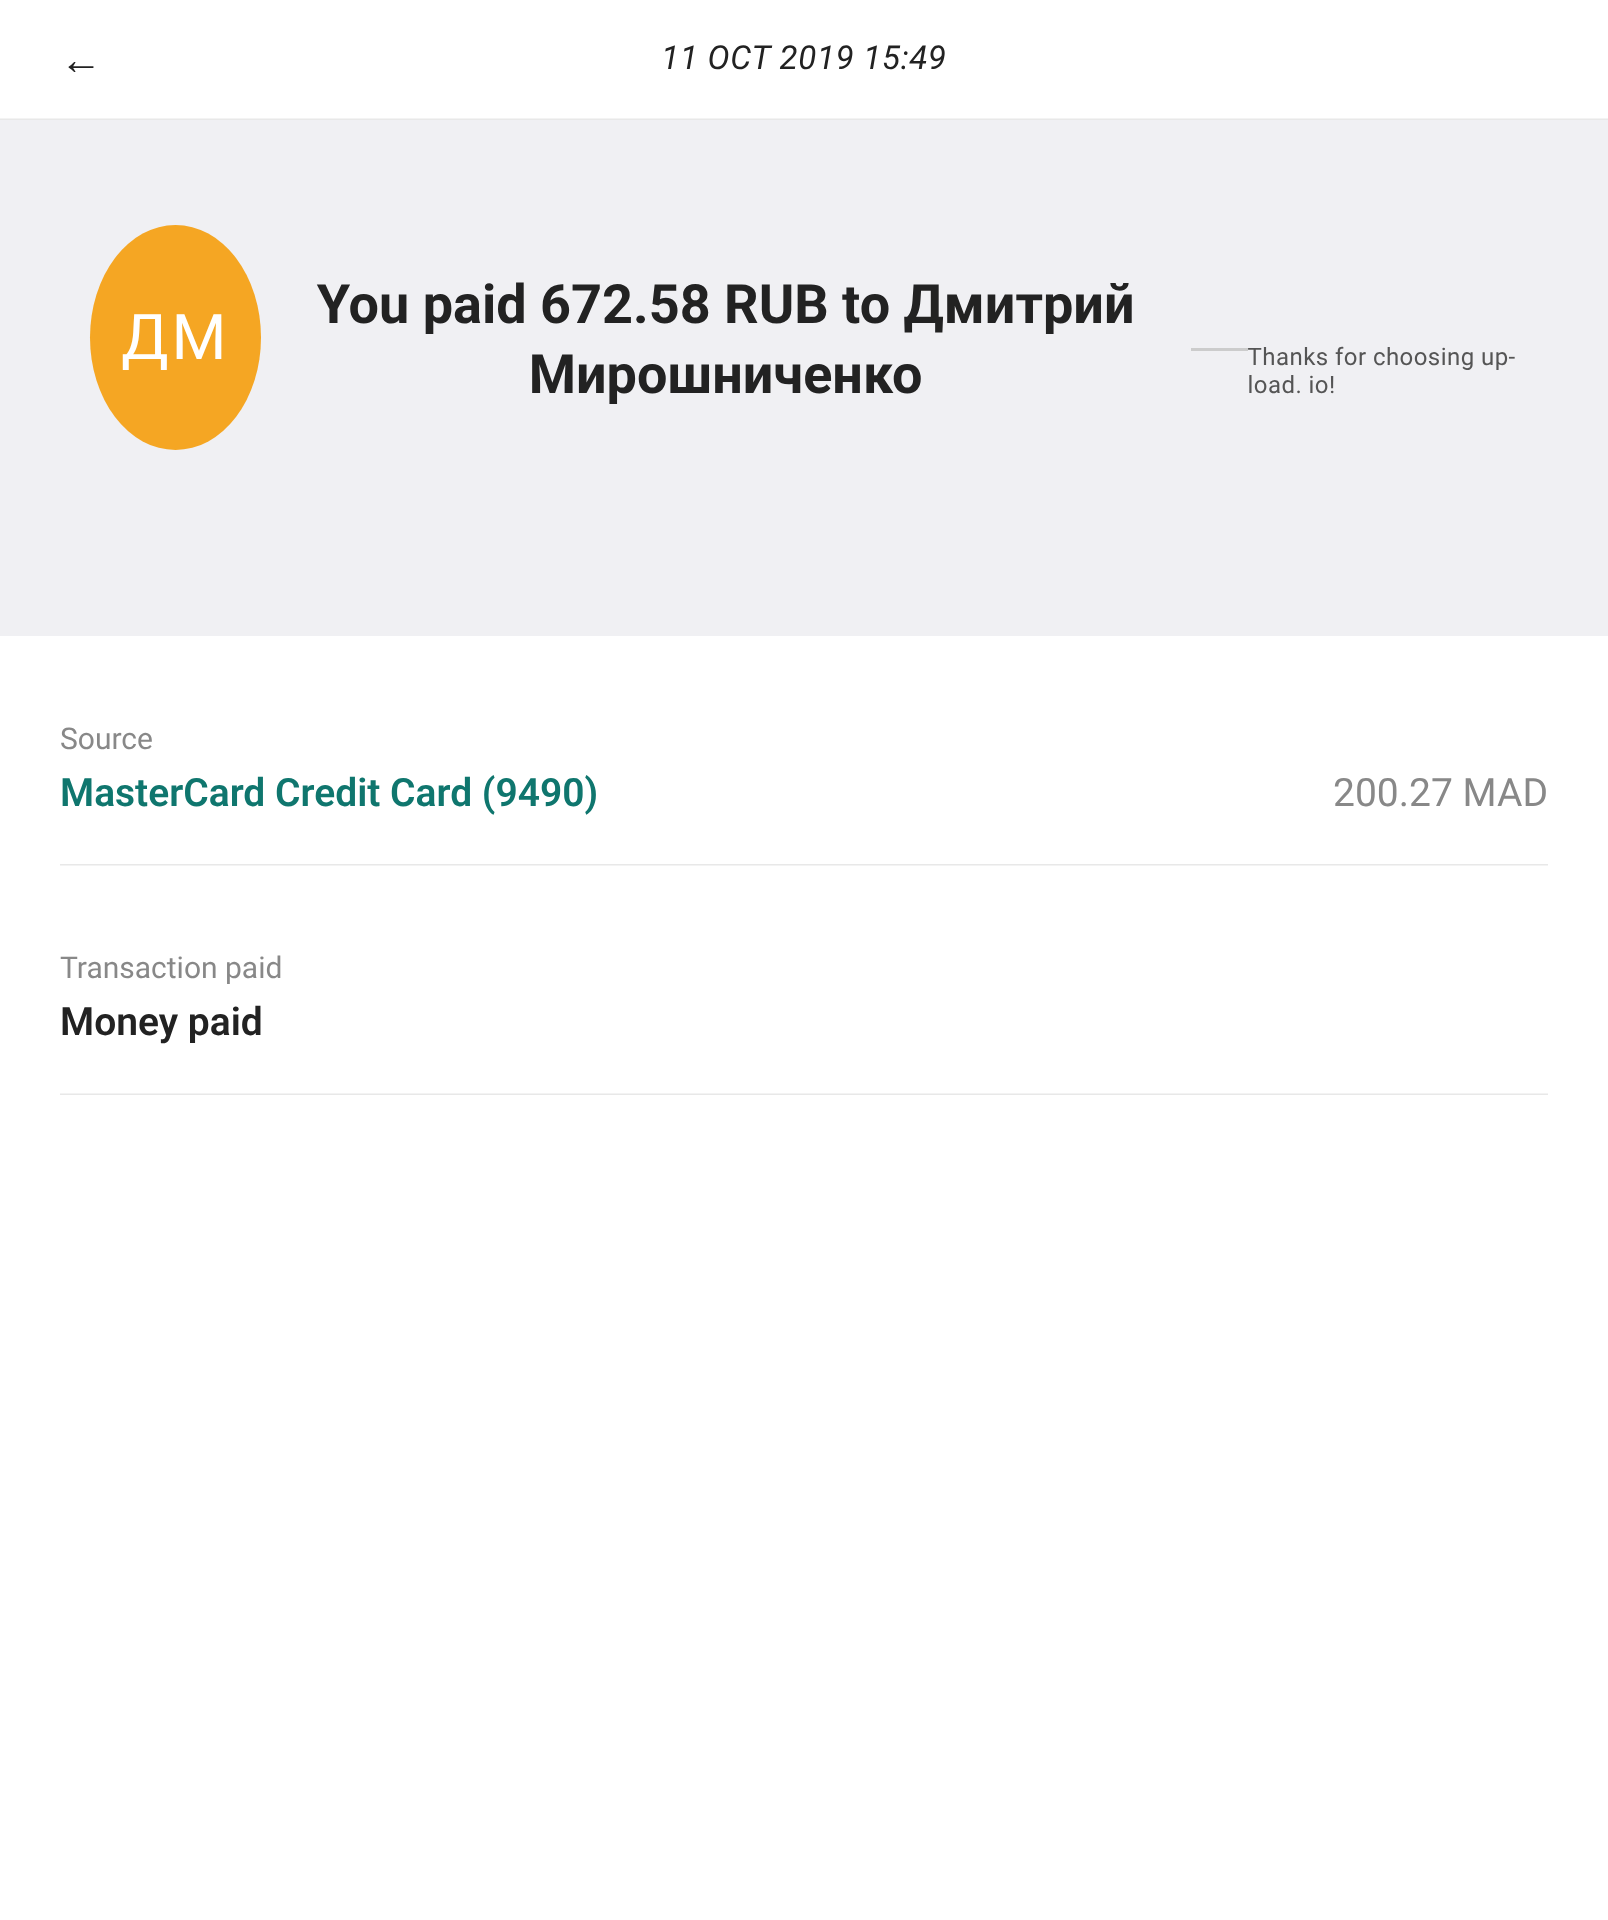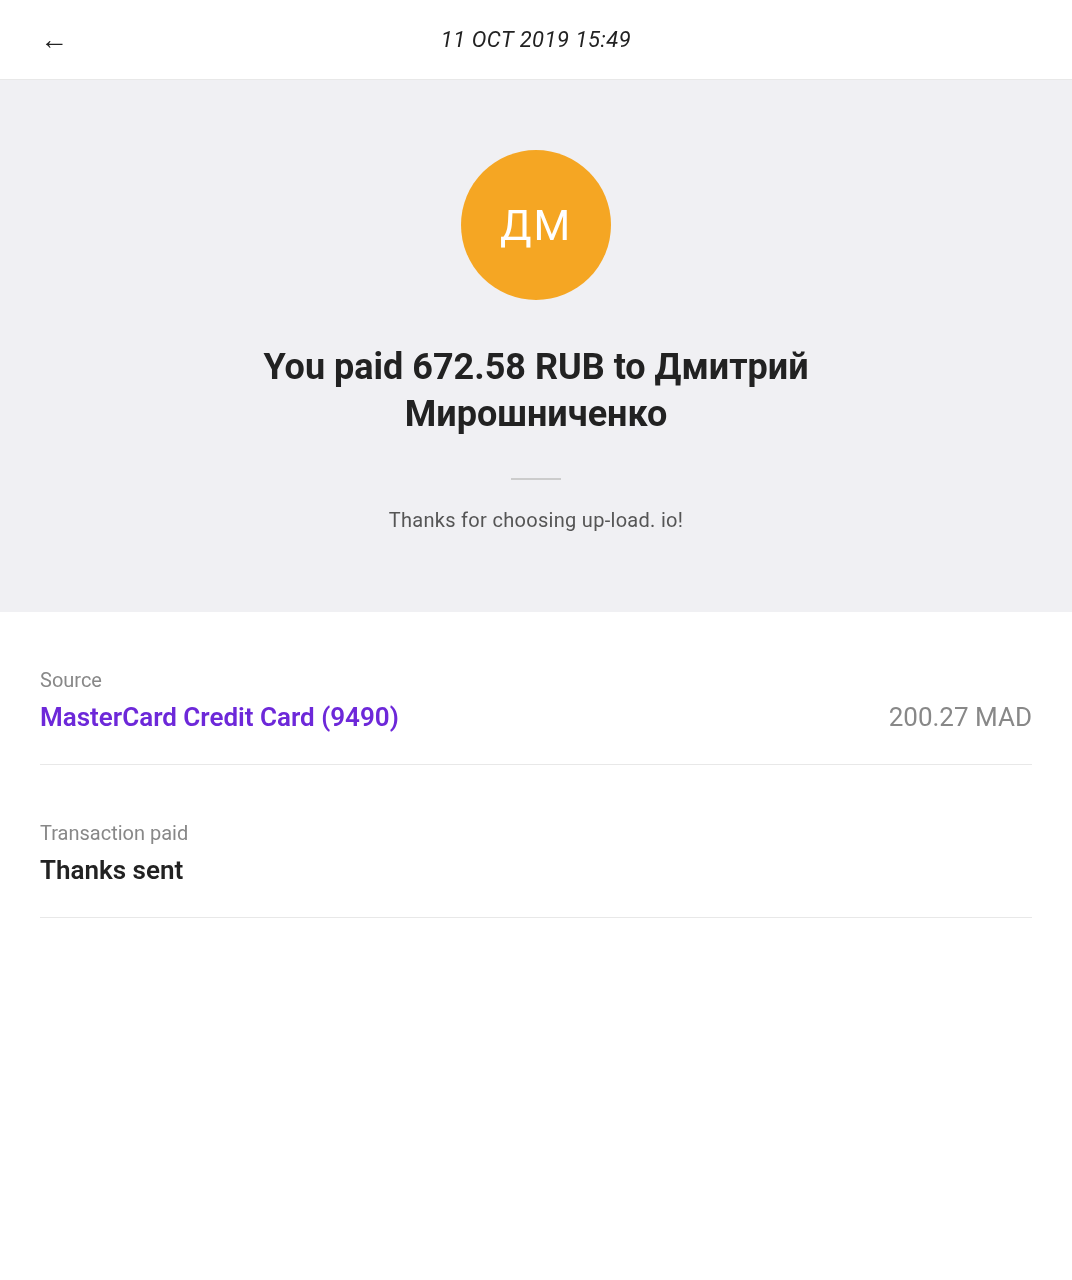--- a/index.html
+++ b/index.html
@@ -47,21 +47,21 @@
       font-weight: 400;
       color: #222222;
       letter-spacing: 0.5px;
       font-style: italic;
     }
 
     
     .hero-section {
       background: #f0f0f3;
       display: flex;
-      flex-direction: column;
+      flex-direction: row;
       align-items: center;
       padding: 70px 60px 80px;
     }
 
     .avatar {
       width: 150px;
       height: 150px;
       border-radius: 50%;
       background: #f5a623;
       display: flex;
@@ -88,24 +88,23 @@
     }
 
     .divider-short {
       width: 50px;
       height: 2px;
       background: #cccccc;
       margin-bottom: 28px;
     }
 
     .thanks-text {
-      font-size: 20px;
+      font-size: 16px;
       font-weight: 400;
       color: #555555;
-      text-align: center;
       letter-spacing: 0.3px;
     }
 
     
     .details-section {
       background: #ffffff;
       padding: 0 40px;
     }
 
     .detail-row {
@@ -123,21 +122,21 @@
 
     .detail-value-row {
       display: flex;
       align-items: center;
       justify-content: space-between;
     }
 
     .detail-value {
       font-size: 26px;
       font-weight: 600;
-      color: #6d28d9;
+      color: #0f766e;
     }
 
     .detail-amount {
       font-size: 26px;
       font-weight: 400;
       color: #888888;
     }
 
     .detail-value-single {
       font-size: 26px;
@@ -170,17 +169,17 @@
     <div class="detail-label">Source</div>
     <div class="detail-value-row">
       <span class="detail-value">MasterCard Credit Card (9490)</span>
       <span class="detail-amount">200.27 MAD</span>
     </div>
   </div>
 
   <div class="detail-row">
     <div class="detail-label">Transaction paid</div>
     <div class="detail-value-row">
-      <span class="detail-value-single">Thanks sent</span>
+      <span class="detail-value-single">Money paid</span>
     </div>
   </div>
 
 </section>
 
 </body></html>

